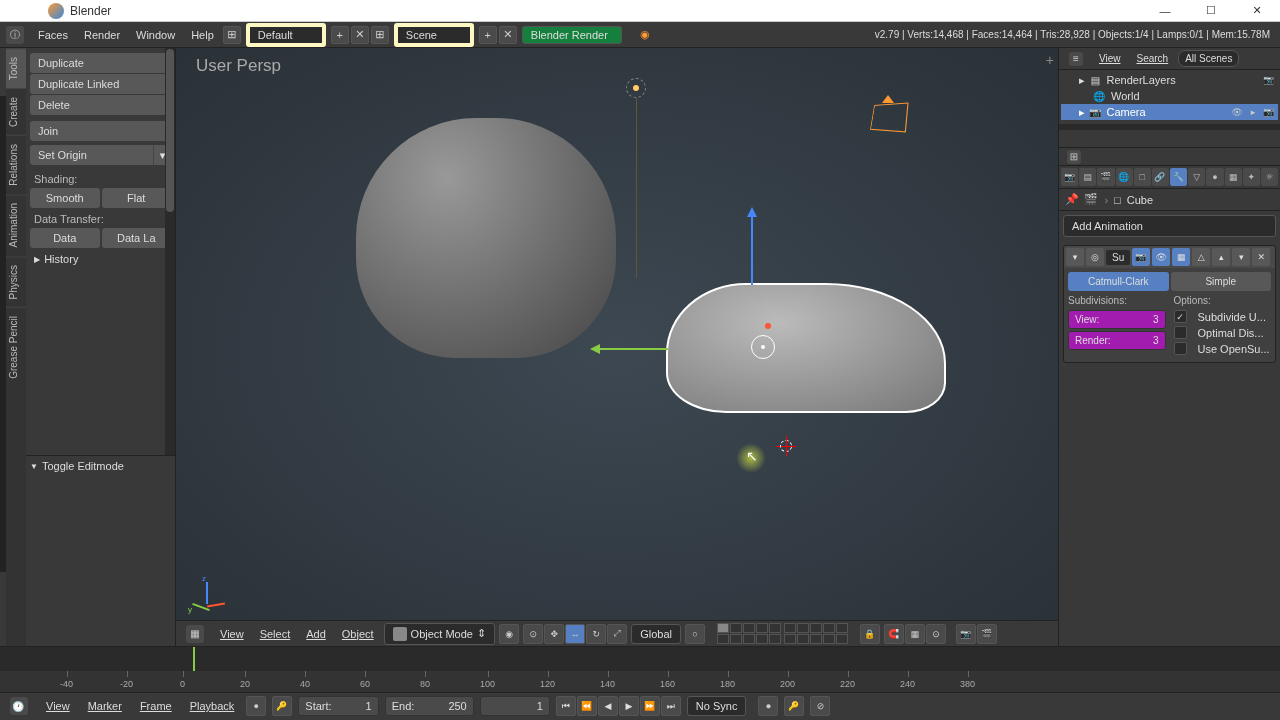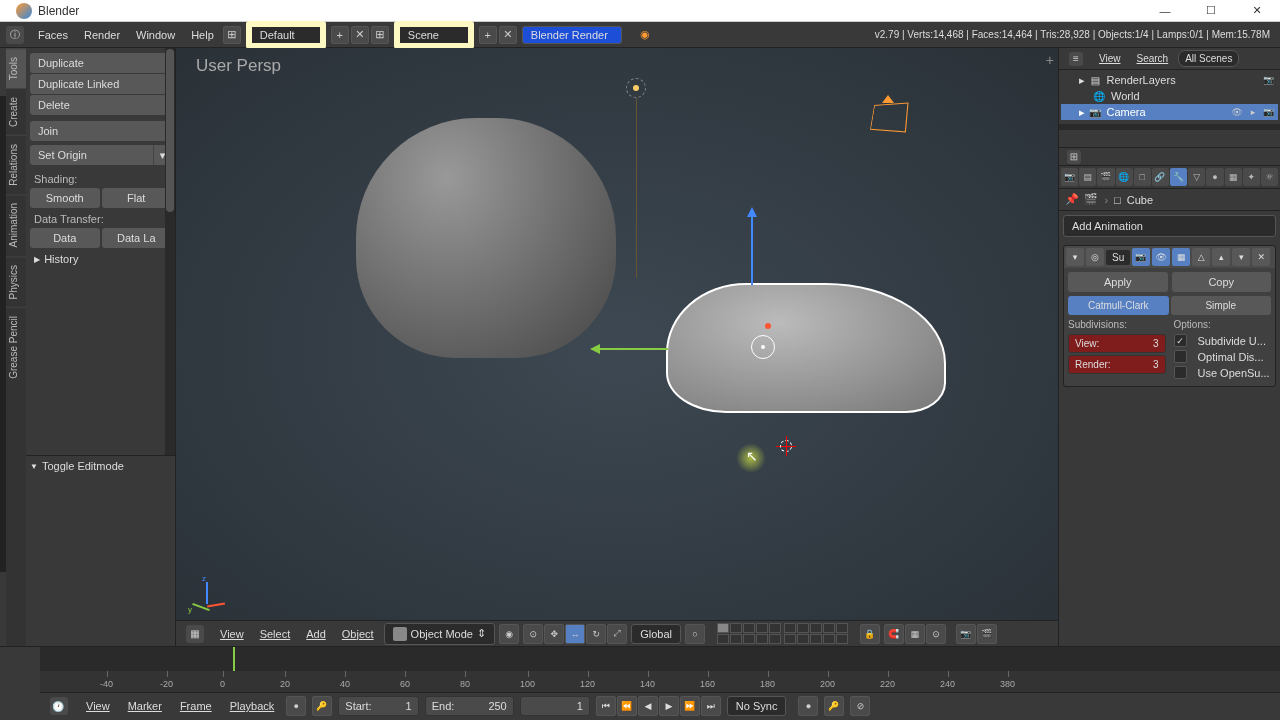--- a/index.html
+++ b/index.html
@@ -1,32 +1,32 @@
 <!DOCTYPE html>
 <html><head>
 <meta charset="utf-8">
 <style>
 * { margin: 0; padding: 0; box-sizing: border-box; font-family: Arial, sans-serif; font-size: 11px; user-select: none; }
 body { width: 1280px; height: 720px; background: #393939; overflow: hidden; position: relative; }
 
 
 .titlebar { height: 22px; background: #fff; display: flex; align-items: center; justify-content: space-between; border-bottom: 1px solid #ccc; }
-.titlebar-left { display: flex; align-items: center; gap: 6px; padding-left: 16px; }
+.titlebar-left { display: flex; align-items: center; gap: 6px; padding-left: 16px; margin-left: 32px; }
 .titlebar-logo { width: 16px; height: 16px; background: linear-gradient(135deg, #ff9933, #3388dd); border-radius: 50%; }
 .titlebar-title { color: #333; font-size: 12px; }
 .titlebar-controls { display: flex; }
 .titlebar-btn { width: 46px; height: 22px; display: flex; align-items: center; justify-content: center; color: #333; }
 .titlebar-btn:last-child { color: #333; }
 
 
 .menubar { height: 26px; background: #393939; display: flex; align-items: center; border-bottom: 1px solid #222; }
 .info-icon { width: 18px; height: 18px; margin: 0 6px; background: #4a4a4a; border-radius: 3px; display: flex; align-items: center; justify-content: center; color: #ccc; font-size: 10px; }
 .menu-item { color: #ddd; padding: 0 8px; cursor: pointer; }
-.layout-dropdown, .scene-dropdown { background: #2b2b2b; color: #ddd; padding: 2px 8px; border-radius: 3px; margin: 0 4px; min-width: 80px; display: inline-block; border: 6px solid #fef9c3; }
-.engine-dropdown { background: #1d4ed8; color: #ddd; padding: 2px 8px; border-radius: 3px; margin: 0 4px; min-width: 100px; border: 1px solid #555; }
+.layout-dropdown, .scene-dropdown { background: #2b2b2b; color: #ddd; padding: 2px 8px; border-radius: 3px; margin: 0 4px; min-width: 80px; display: inline-block; border: 4px solid #fef9c3; }
+.engine-dropdown { background: #15803d; color: #ddd; padding: 2px 8px; border-radius: 3px; margin: 0 4px; min-width: 100px; border: 1px solid #555; }
 .small-btn { width: 18px; height: 18px; background: #4a4a4a; border: 1px solid #555; color: #ccc; display: inline-flex; align-items: center; justify-content: center; border-radius: 2px; margin: 0 1px; cursor: pointer; }
 .stats { color: #ddd; margin-left: auto; padding-right: 10px; font-size: 10px; }
 .engine-icon { width: 18px; height: 18px; margin-left: 10px; display: inline-flex; align-items: center; justify-content: center; color: #ff9933; }
 
 
 .main-area { position: absolute; top: 48px; left: 0; right: 0; bottom: 74px; display: flex; }
 
 
 .left-tabs { width: 20px; background: #333; display: flex; flex-direction: column; }
 .left-tab { writing-mode: vertical-rl; transform: rotate(180deg); color: #bbb; padding: 8px 2px; font-size: 10px; text-align: center; cursor: pointer; border-bottom: 1px solid #444; }
@@ -134,29 +134,29 @@
 .mod-name { background: #2b2b2b; color: #ddd; padding: 2px 6px; border-radius: 2px; font-size: 10px; min-width: 24px; }
 .modifier-body { padding: 4px; }
 .mod-btn-row { display: flex; gap: 4px; margin-bottom: 4px; }
 .mod-btn { flex: 1; background: #585858; color: #ddd; border: none; padding: 4px; border-radius: 3px; cursor: pointer; text-align: center; }
 .mod-toggle-row { display: flex; gap: 2px; margin-bottom: 4px; }
 .mod-toggle { flex: 1; background: #585858; color: #ddd; padding: 4px; text-align: center; border-radius: 3px; cursor: pointer; font-size: 10px; }
 .mod-toggle.active { background: #5680c2; }
 .mod-cols { display: flex; gap: 8px; }
 .mod-col { flex: 1; }
 .mod-col-label { color: #bbb; font-size: 10px; margin-bottom: 4px; }
-.num-field { display: flex; background: #7f1d1d; border-radius: 3px; margin-bottom: 2px; border: 1px solid #333; }
+.num-field { display: flex; background: #a21caf; border-radius: 3px; margin-bottom: 2px; border: 1px solid #333; }
 .num-label { flex: 1; padding: 3px 6px; color: #ddd; font-size: 10px; }
 .num-val { padding: 3px 6px; color: #ddd; font-size: 10px; }
 .checkbox-row { display: flex; align-items: center; gap: 11px; color: #ddd; font-size: 10px; margin-bottom: 3px; }
 .checkbox { width: 13px; height: 13px; background: #2b2b2b; border: 1px solid #555; border-radius: 2px; display: flex; align-items: center; justify-content: center; }
 .checkbox.checked::after { content: '✓'; font-size: 9px; color: #ddd; }
 
 
-.timeline-area { position: absolute; bottom: 0; left: 0; right: 0; height: 74px; background: #393939; border-top: 1px solid #222; padding-left: 40px; }
+.timeline-area { position: absolute; bottom: 0; left: 0; right: 0; height: 74px; background: #393939; border-top: 1px solid #222; }
 .timeline-ruler { height: 22px; background: #333; position: relative; border-bottom: 1px solid #222; }
 .ruler-tick { position: absolute; top: 0; color: #aaa; font-size: 9px; padding-top: 8px; }
 .ruler-tick::before { content: ''; position: absolute; top: 0; left: 50%; width: 1px; height: 6px; background: #666; }
 .timeline-track { height: 24px; background: #2a2a2a; position: relative; }
 .playhead { position: absolute; top: 0; left: 193px; width: 2px; height: 100%; background: #88cc44; }
 .timeline-header { height: 26px; display: flex; align-items: center; padding: 0 4px; gap: 6px; }
 .time-field { background: #4a4a4a; color: #ddd; padding: 3px 6px; border-radius: 3px; display: flex; gap: 4px; font-size: 10px; border: 1px solid #333; }
 .playback-btns { display: flex; gap: 1px; }
 .play-btn { width: 20px; height: 20px; background: #4a4a4a; border: 1px solid #555; color: #ddd; display: flex; align-items: center; justify-content: center; font-size: 9px; cursor: pointer; border-radius: 2px; }
 .sync-dropdown { background: #2b2b2b; color: #ddd; padding: 3px 8px; border-radius: 3px; border: 1px solid #555; font-size: 10px; }
@@ -430,24 +430,20 @@
           <span class="mod-name">Su</span>
           <span class="mod-h-btn active">📷</span>
           <span class="mod-h-btn active">👁</span>
           <span class="mod-h-btn active">▦</span>
           <span class="mod-h-btn">△</span>
           <span class="mod-h-btn">▴</span>
           <span class="mod-h-btn">▾</span>
           <span class="mod-h-btn">✕</span>
         </div>
         <div class="modifier-body">
-          <div class="mod-btn-row">
-            <button class="mod-btn">Apply</button>
-            <button class="mod-btn">Copy</button>
-          </div>
           <div class="mod-toggle-row">
             <div class="mod-toggle active">Catmull-Clark</div>
             <div class="mod-toggle">Simple</div>
           </div>
           <div class="mod-cols">
             <div class="mod-col">
               <div class="mod-col-label">Subdivisions:</div>
               <div class="num-field">
                 <span class="num-label">View:</span>
                 <span class="num-val">3</span>

